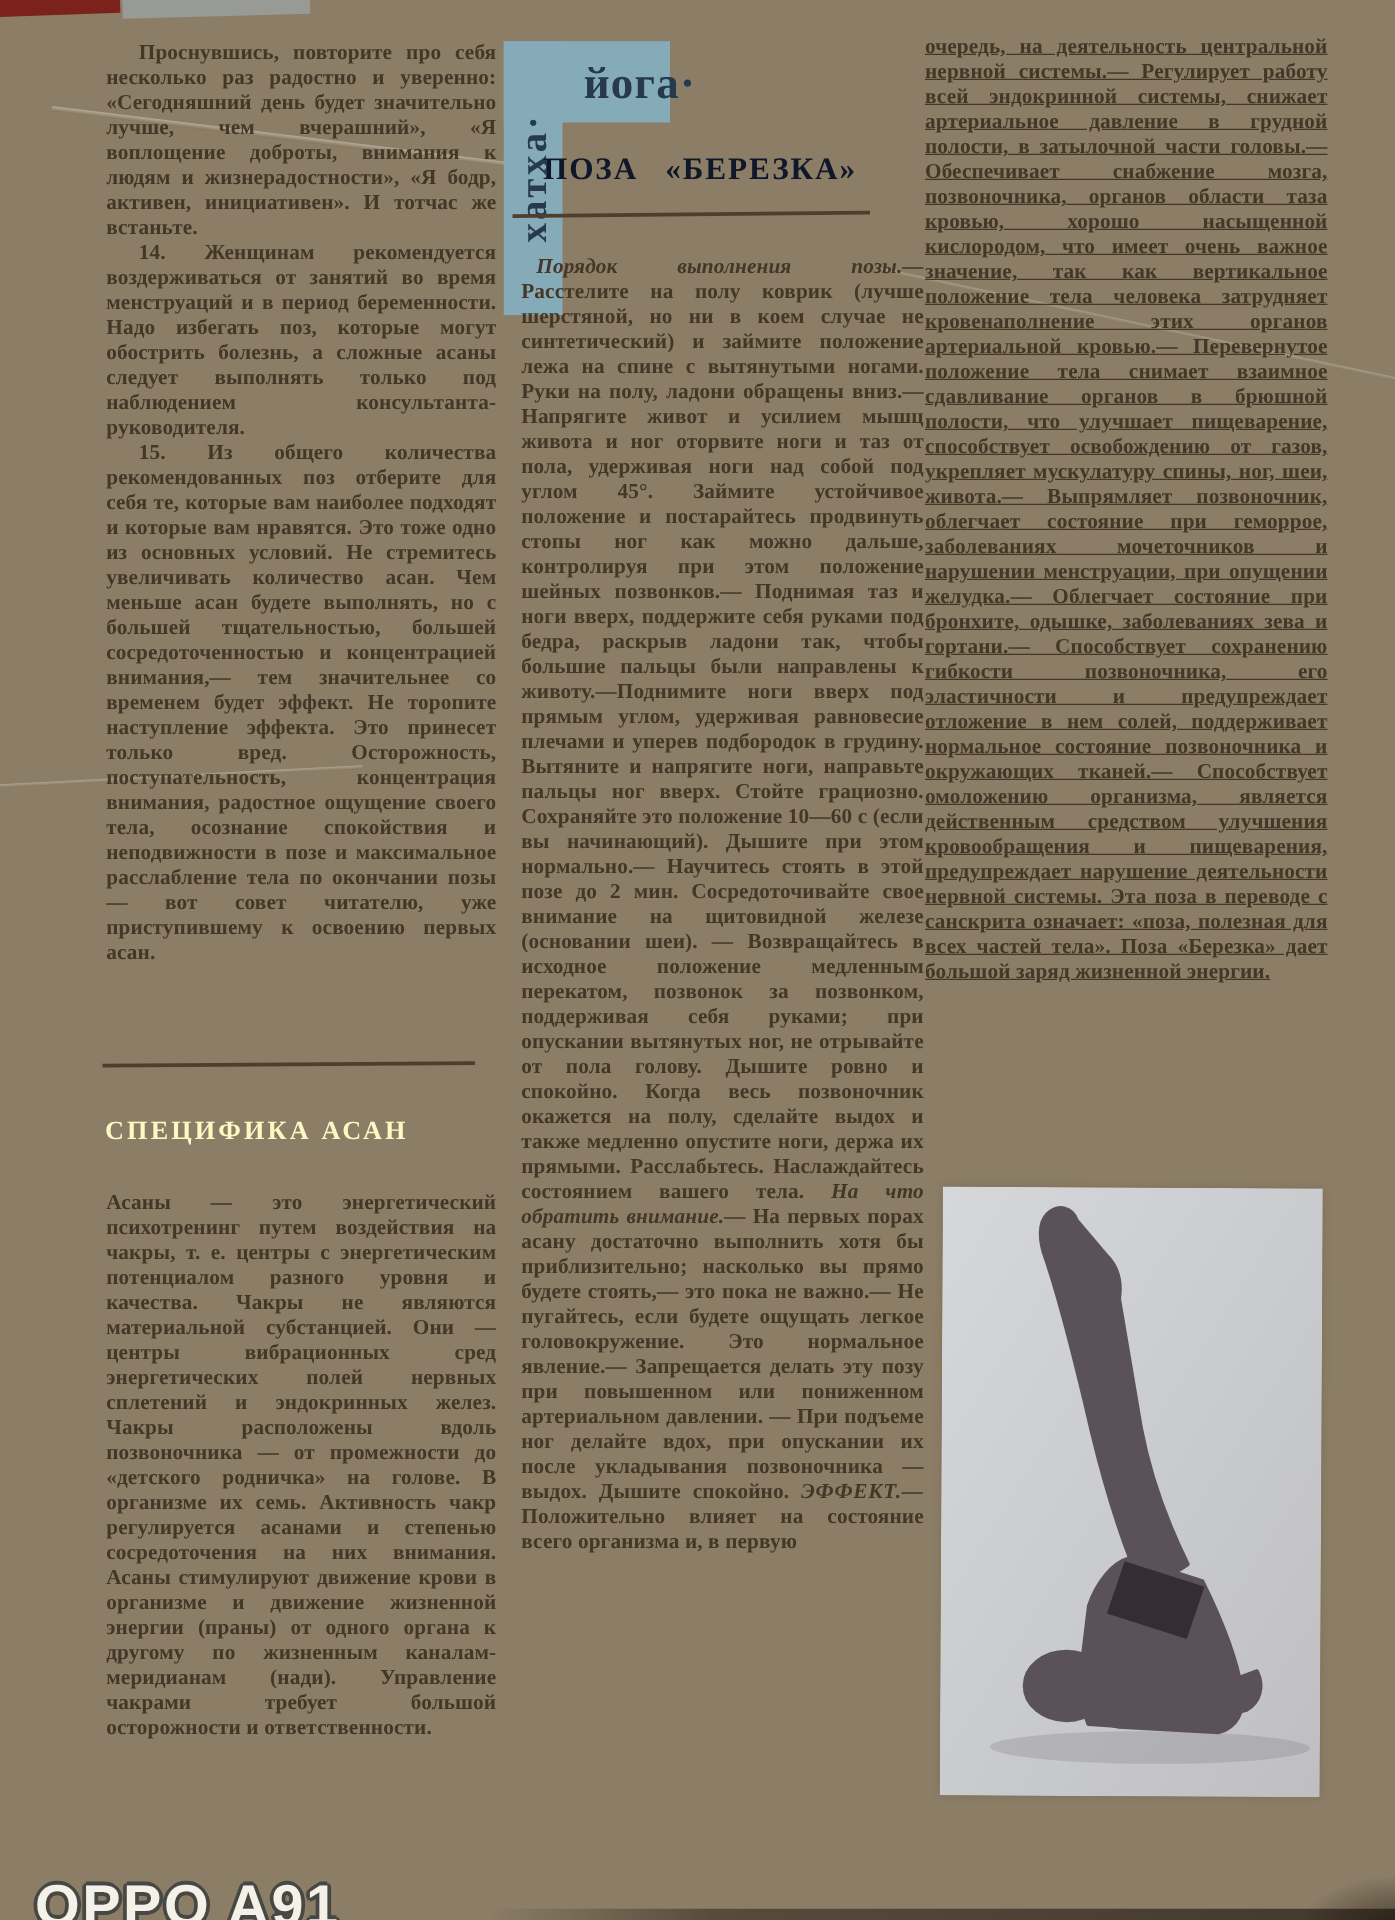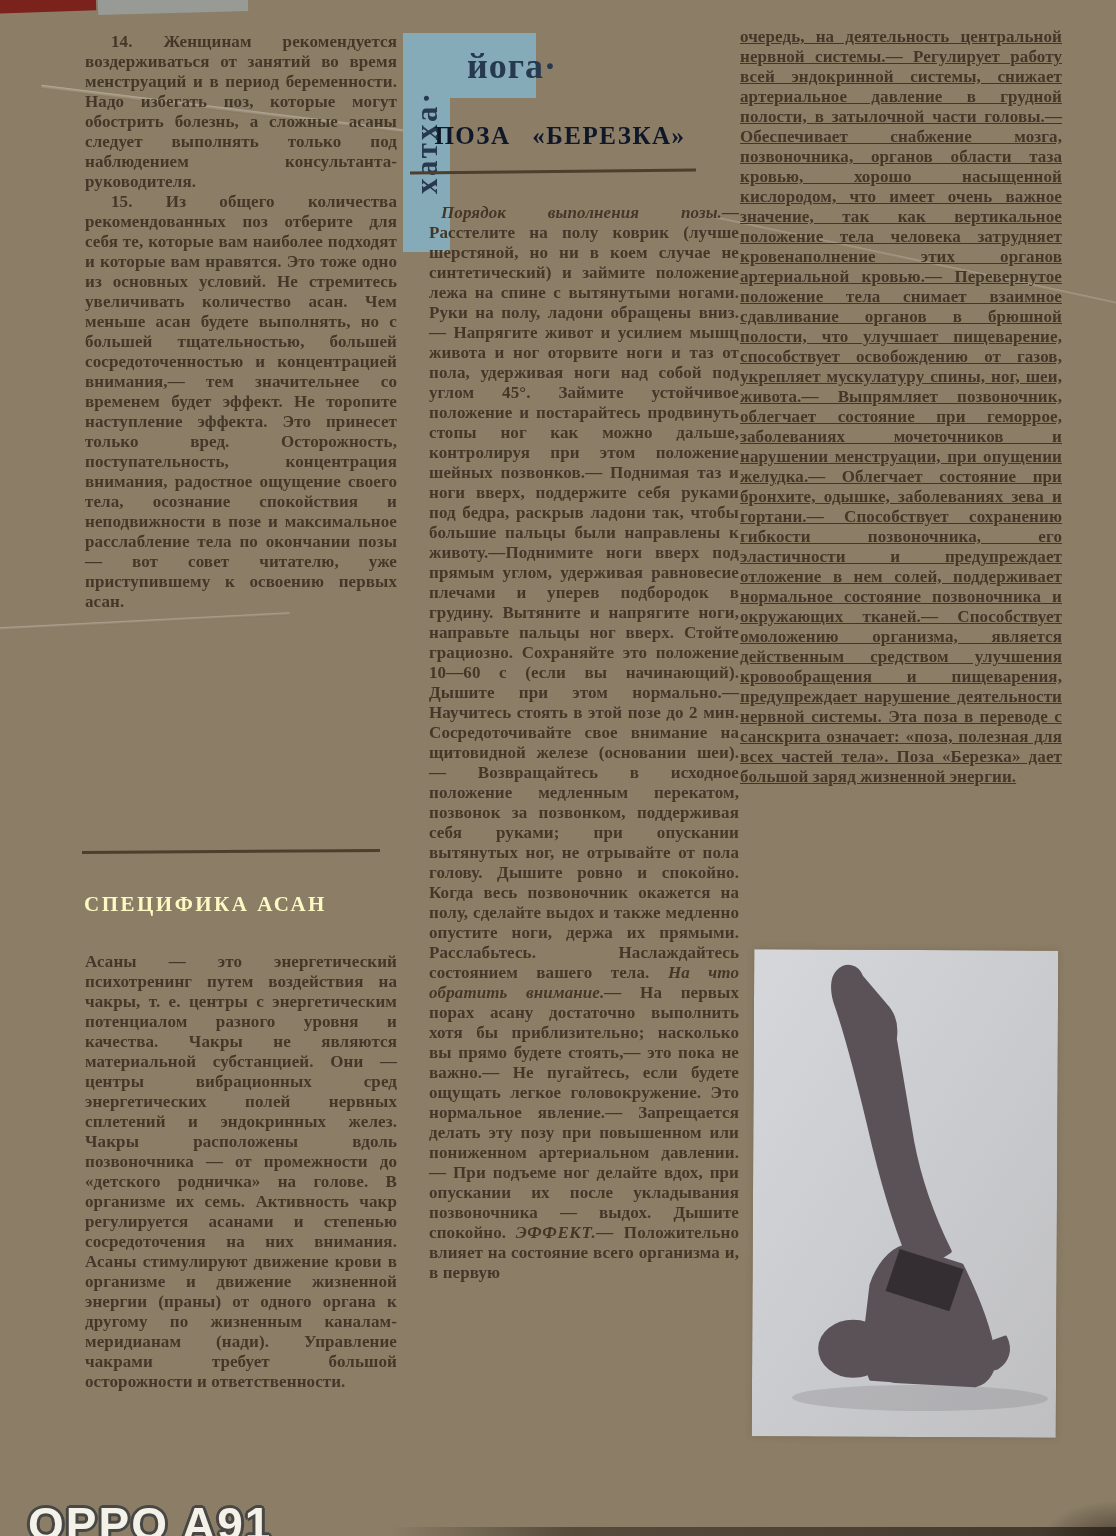--- a/index.html
+++ b/index.html
@@ -29,21 +29,21 @@
   #bottom-shadow{position:absolute;left:390px;top:1527px;width:726px;height:9px;
     background:linear-gradient(90deg,rgba(35,25,18,0),rgba(35,25,18,.5) 25%,rgba(30,22,16,.68));}
   #corner-shadow{position:absolute;left:1040px;top:1500px;width:80px;height:40px;
     background:radial-gradient(ellipse at 100% 100%,rgba(25,18,12,.55),rgba(25,18,12,0) 70%);}
 
   
   .col{position:absolute;text-align:justify;font-weight:bold;
        font-size:17px;line-height:20px;letter-spacing:.1px;}
   .col p{margin:0;}
   .col.indent p{text-indent:26px;}
-  #middle-col p{text-indent:12px;margin-left:12px;}
+  #middle-col p{text-indent:12px;}
   .seg-italic{font-style:italic;}
   .seg-bold-italic{font-style:italic;font-weight:bold;letter-spacing:.6px;}
   .seg-normal{font-style:normal;}
 
   #left-col{left:85px;top:32px;width:312px;}
   #left-rule{position:absolute;left:82px;top:850px;width:298px;height:3px;
     background:#4e3e2c;transform:rotate(-.4deg);}
   #section-heading{position:absolute;left:84px;top:892px;
     font-size:21px;font-weight:bold;letter-spacing:2.5px;color:#fef9c3;}
   #section-col{left:85px;top:952px;width:312px;}
@@ -84,20 +84,21 @@
 
 <div id="page">
 
   <div id="edge-tear-red"></div>
   <div id="edge-tear-gray"></div>
   <div id="crease-1" class="crease"></div>
   <div id="crease-2" class="crease"></div>
   <div id="crease-3" class="crease"></div>
 
   <div id="left-col" class="col indent">
+      <p>Проснувшись, повторите про себя несколько раз радостно и уверенно: «Сегодняшний день будет значительно лучше, чем вчерашний», «Я воплощение доброты, внимания к людям и жизнерадостности», «Я бодр, активен, инициативен». И тотчас же встаньте.</p>
       <p>14. Женщинам рекомендуется воздерживаться от занятий во время менструаций и в период беременности. Надо избегать поз, которые могут обострить болезнь, а сложные асаны следует выполнять только под наблюдением консультанта-руководителя.</p>
       <p>15. Из общего количества рекомендованных поз отберите для себя те, которые вам наиболее подходят и которые вам нравятся. Это тоже одно из основных условий. Не стремитесь увеличивать количество асан. Чем меньше асан будете выполнять, но с большей тщательностью, большей сосредоточенностью и концентрацией внимания,— тем значительнее со временем будет эффект. Не торопите наступление эффекта. Это принесет только вред. Осторожность, поступательность, концентрация внимания, радостное ощущение своего тела, осознание спокойствия и неподвижности в позе и максимальное расслабление тела по окончании позы — вот совет читателю, уже приступившему к освоению первых асан.</p>
     </div>
   <div id="left-rule"></div>
   <div id="section-heading">СПЕЦИФИКА АСАН</div>
   <div id="section-col" class="col">
       <p>Асаны — это энергетический психотренинг путем воздействия на чакры, т. е. центры с энергетическим потенциалом разного уровня и качества. Чакры не являются материальной субстанцией. Они — центры вибрационных сред энергетических полей нервных сплетений и эндокринных желез. Чакры расположены вдоль позвоночника — от промежности до «детского родничка» на голове. В организме их семь. Активность чакр регулируется асанами и степенью сосредоточения на них внимания. Асаны стимулируют движение крови в организме и движение жизненной энергии (праны) от одного органа к другому по жизненным каналам-меридианам (нади). Управление чакрами требует большой осторожности и ответственности.</p>
     </div>
 
   <div id="logo-vertical" class="logo-bar"></div>

